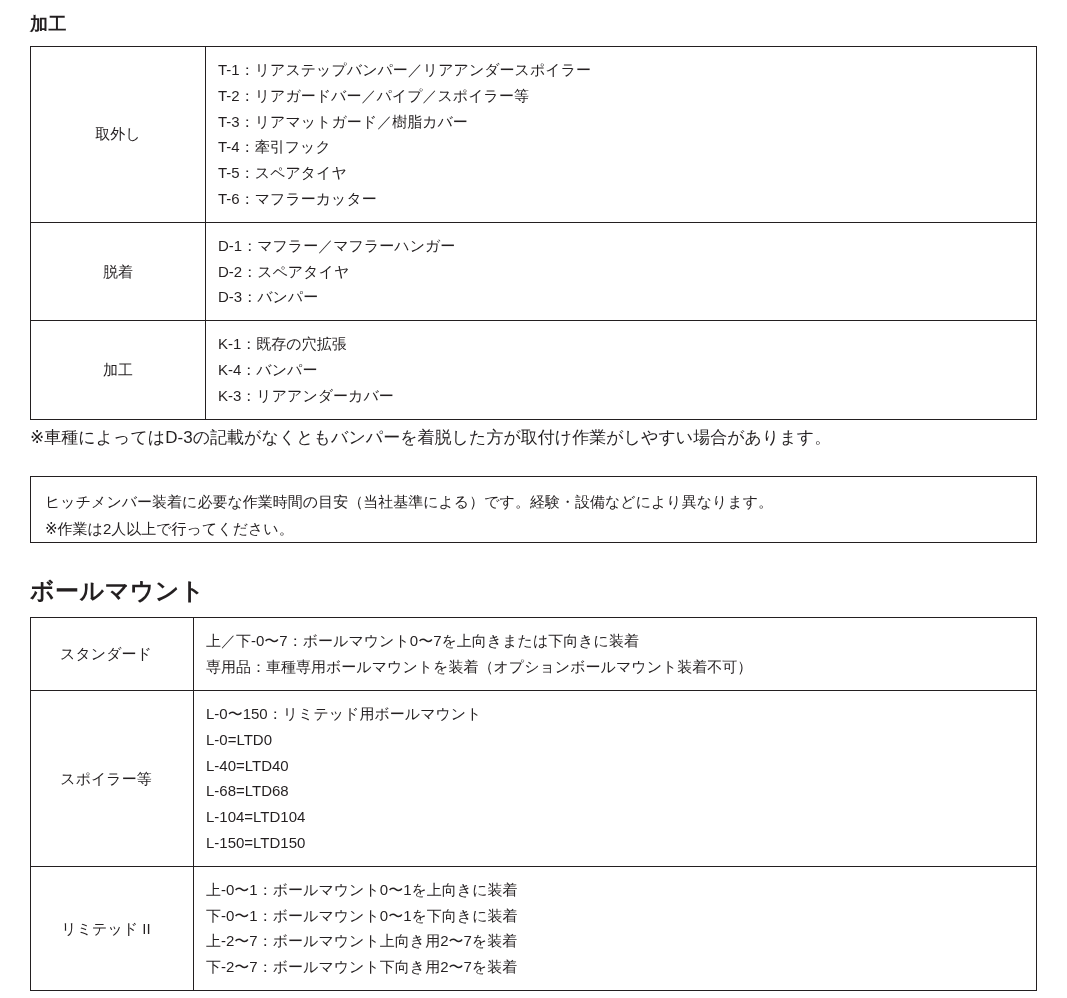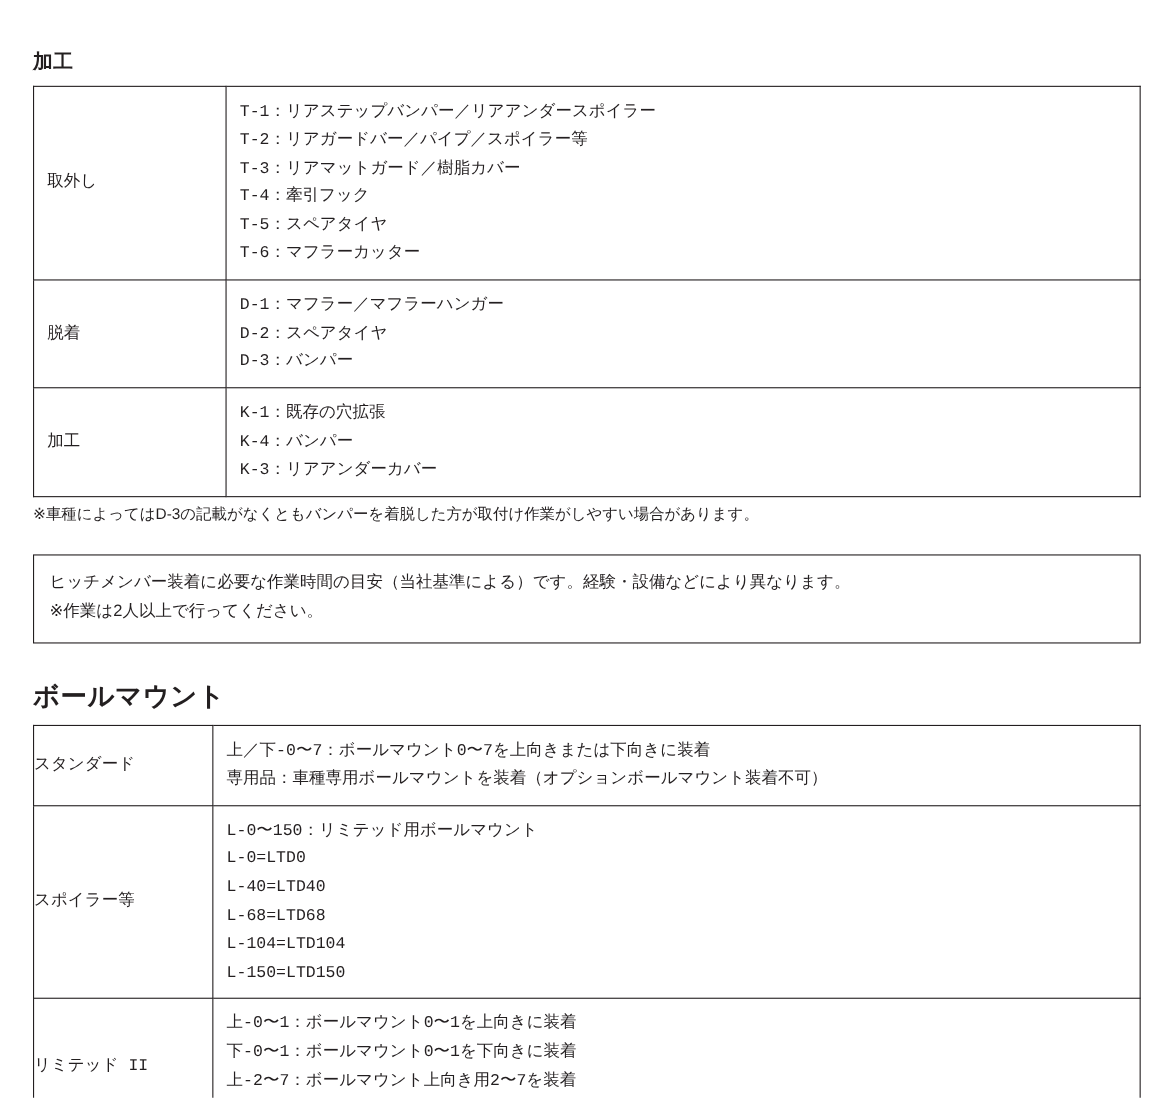--- a/index.html
+++ b/index.html
@@ -13,21 +13,20 @@
     font-family: "Liberation Sans", "DejaVu Sans", sans-serif;
     color: #231f20;
     -webkit-font-smoothing: antialiased;
   }
   .page {
     position: relative;
     width: 1067px;
     height: 754px;
     box-sizing: border-box;
     padding: 12px 30px 0 30px;
-    margin-top: 32px;
   }
   h2.section-title {
     font-size: 18px;
     font-weight: bold;
     margin: 0 0 10px 0;
     letter-spacing: 0.5px;
     color: #231f20;
   }
   h2.section-title.big {
     font-size: 24px;
@@ -40,40 +39,40 @@
     width: 1007px;
     table-layout: fixed;
     background: #fff;
   }
   table.grid td {
     border: 1px solid #231f20;
     vertical-align: middle;
     padding: 10px 12px;
     font-size: 15px;
     line-height: 1.72;
-    font-family: Liberation Mono, monospace;
   }
   table.grid td.label {
     width: 150px;
+    text-align: center;
     font-size: 15px;
   }
   .lines div {
     white-space: nowrap;
   }
   .note {
-    font-size: 14px;
+    font-size: 17px;
     margin: 5px 0 0 0;
     line-height: 1.5;
     color: #231f20;
   }
   .notebox {
     border: 1px solid #231f20;
     width: 1007px;
     box-sizing: border-box;
-    padding: 12px 14px 14px 14px;
+    padding: 12px 14px 0 14px;
     font-size: 15px;
     line-height: 1.78;
   }
   .spacer-12 { height: 12px; }
   .spacer-18 { height: 18px; }
   .title-caret {
     display: inline-block;
     width: 1px;
     height: 17px;
     background: #231f20;

